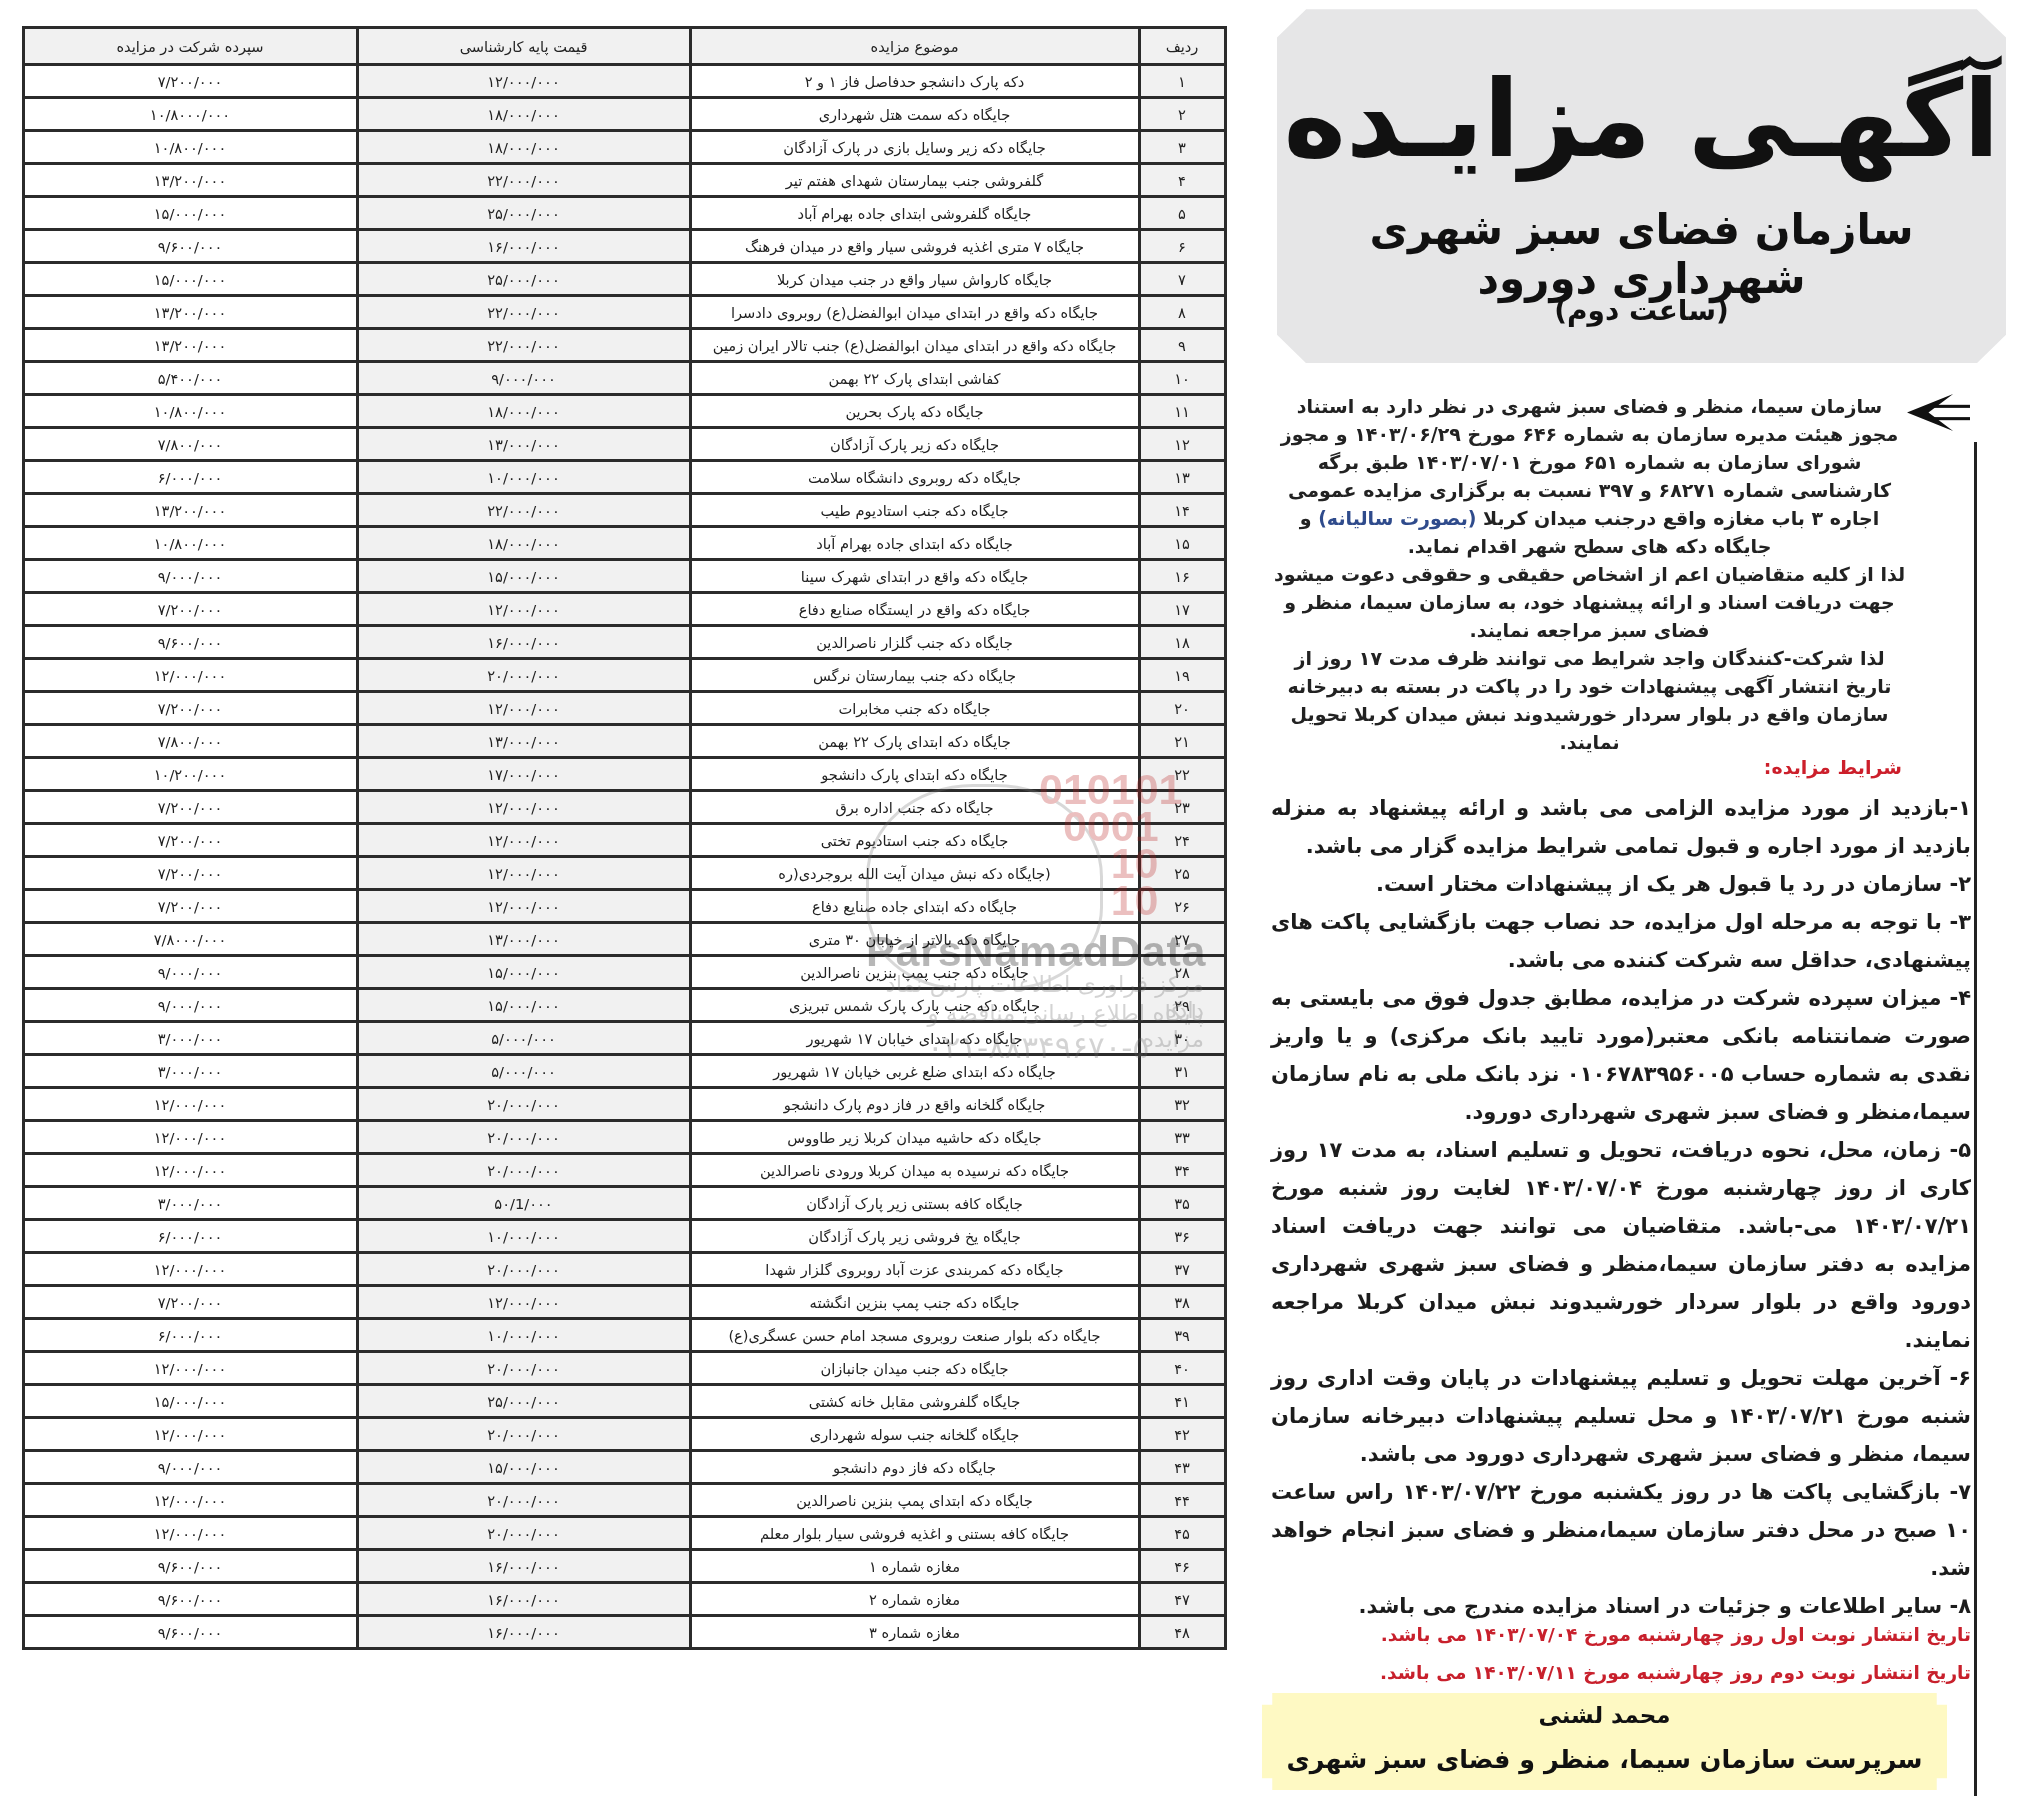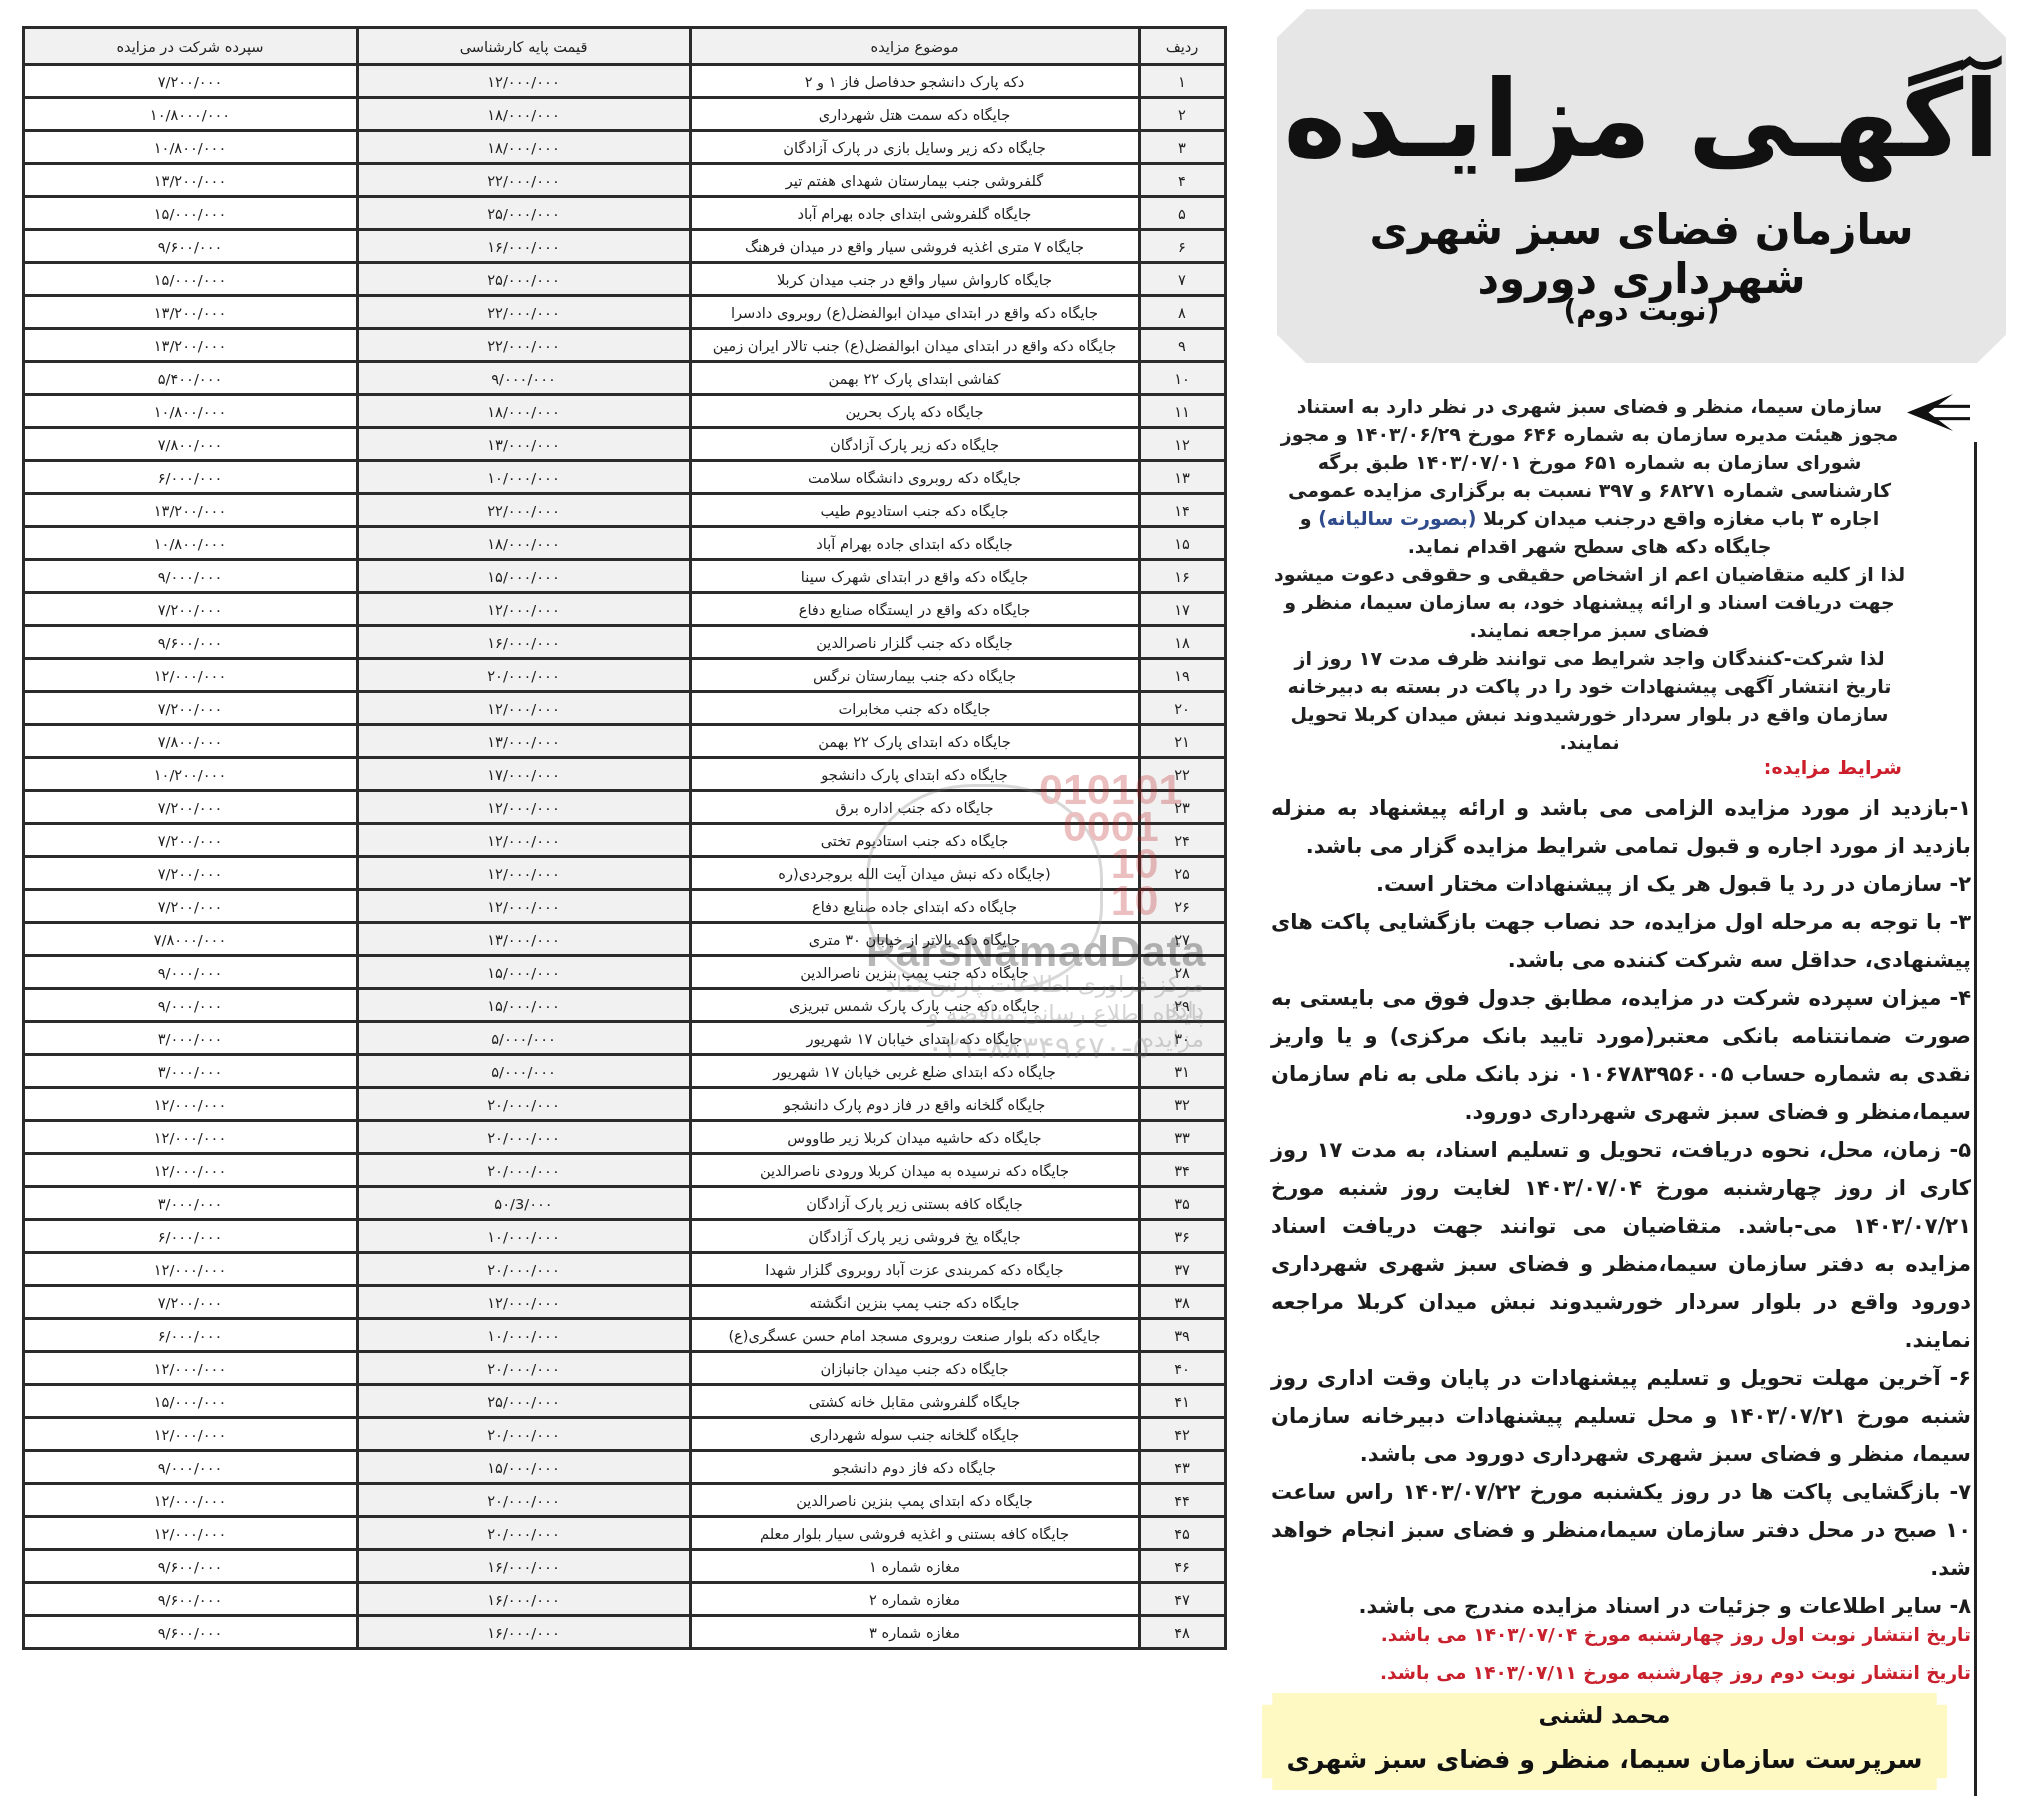--- a/index.html
+++ b/index.html
@@ -284,21 +284,21 @@
         </tr>
         <tr>
           <td class="idx">۳۴</td>
           <td class="subj">جایگاه دکه نرسیده به میدان کربلا ورودی ناصرالدین</td>
           <td class="base">۲۰/۰۰۰/۰۰۰</td>
           <td class="dep">۱۲/۰۰۰/۰۰۰</td>
         </tr>
         <tr>
           <td class="idx">۳۵</td>
           <td class="subj">جایگاه کافه بستنی زیر پارک آزادگان</td>
-          <td class="base">۵۰/3/۰۰۰</td>
+          <td class="base">۵۰/1/۰۰۰</td>
           <td class="dep">۳/۰۰۰/۰۰۰</td>
         </tr>
         <tr>
           <td class="idx">۳۶</td>
           <td class="subj">جایگاه یخ فروشی زیر پارک آزادگان</td>
           <td class="base">۱۰/۰۰۰/۰۰۰</td>
           <td class="dep">۶/۰۰۰/۰۰۰</td>
         </tr>
         <tr>
           <td class="idx">۳۷</td>
@@ -386,21 +386,21 @@
   </div>
   <div class="wm-brand">ParsNamadData</div>
   <div class="wm-line" style="top:202px">مرکز فراوری اطلاعات پارس نماد داده</div>
   <div class="wm-line" style="top:231px">پایگاه اطلاع رسانی مناقصه و مزایده</div>
   <div class="wm-line" style="top:260px;font-size:31px;left:92px">۰۲۱-۸۸۳۴۹۶۷۰-۵</div>
 </div>
 
 <div class="header-box">
   <div class="h-title">آگهـی مزایـده</div>
   <div class="h-sub">سازمان فضای سبز شهری شهرداری دورود</div>
-  <div class="h-round">(نوبت دوم)</div>
+  <div class="h-round">(ساعت دوم)</div>
 </div>
 
 <svg class="arrow-icon" viewBox="0 0 82 48">
   <polygon points="0,24 60,0 28,24 60,48" fill="#111"></polygon>
   <rect x="34" y="14" width="48" height="4" fill="#111"></rect>
   <rect x="34" y="30" width="48" height="4" fill="#111"></rect>
 </svg>
 <div class="side-rule"></div>
 
 <div class="intro">

